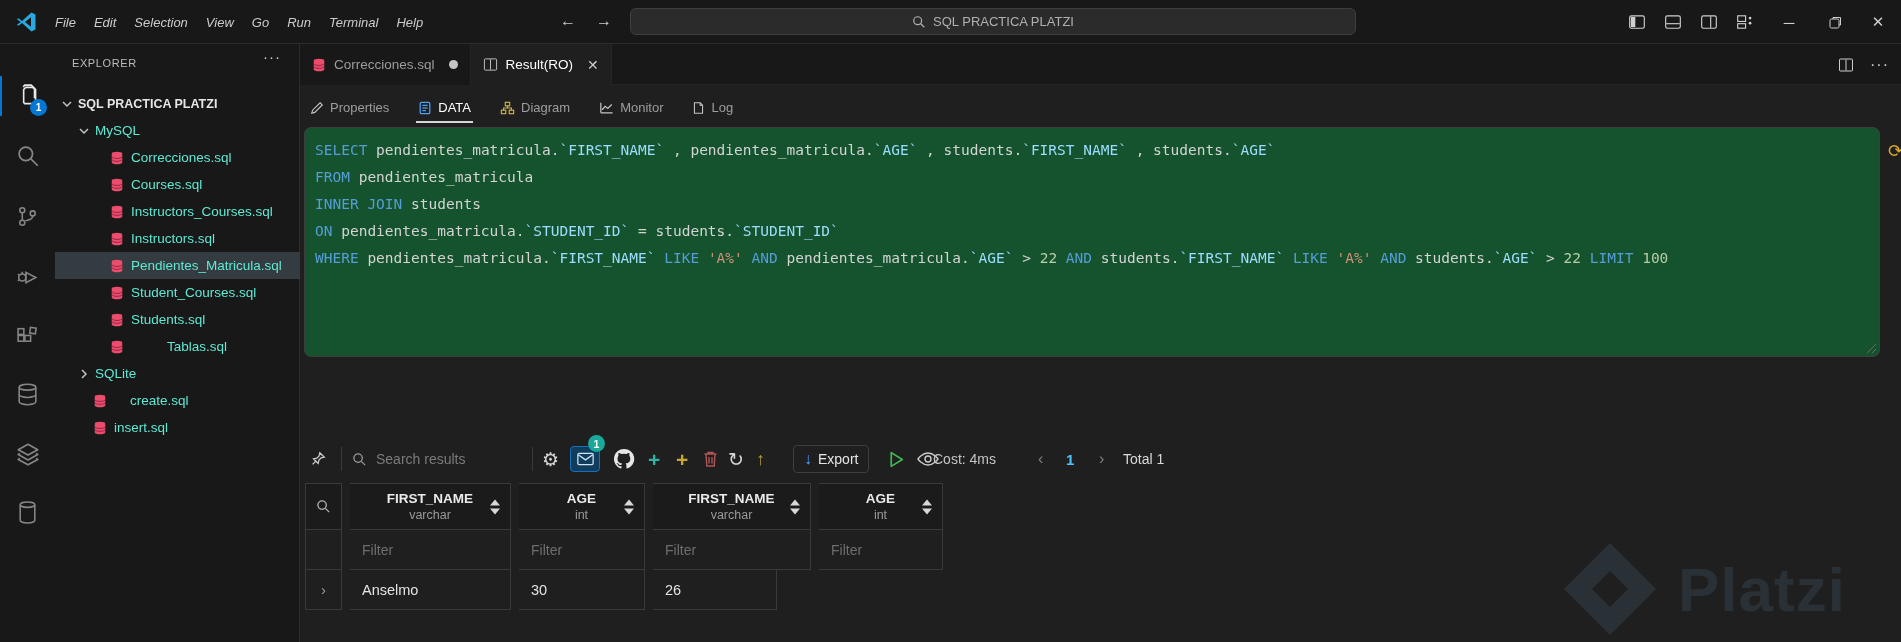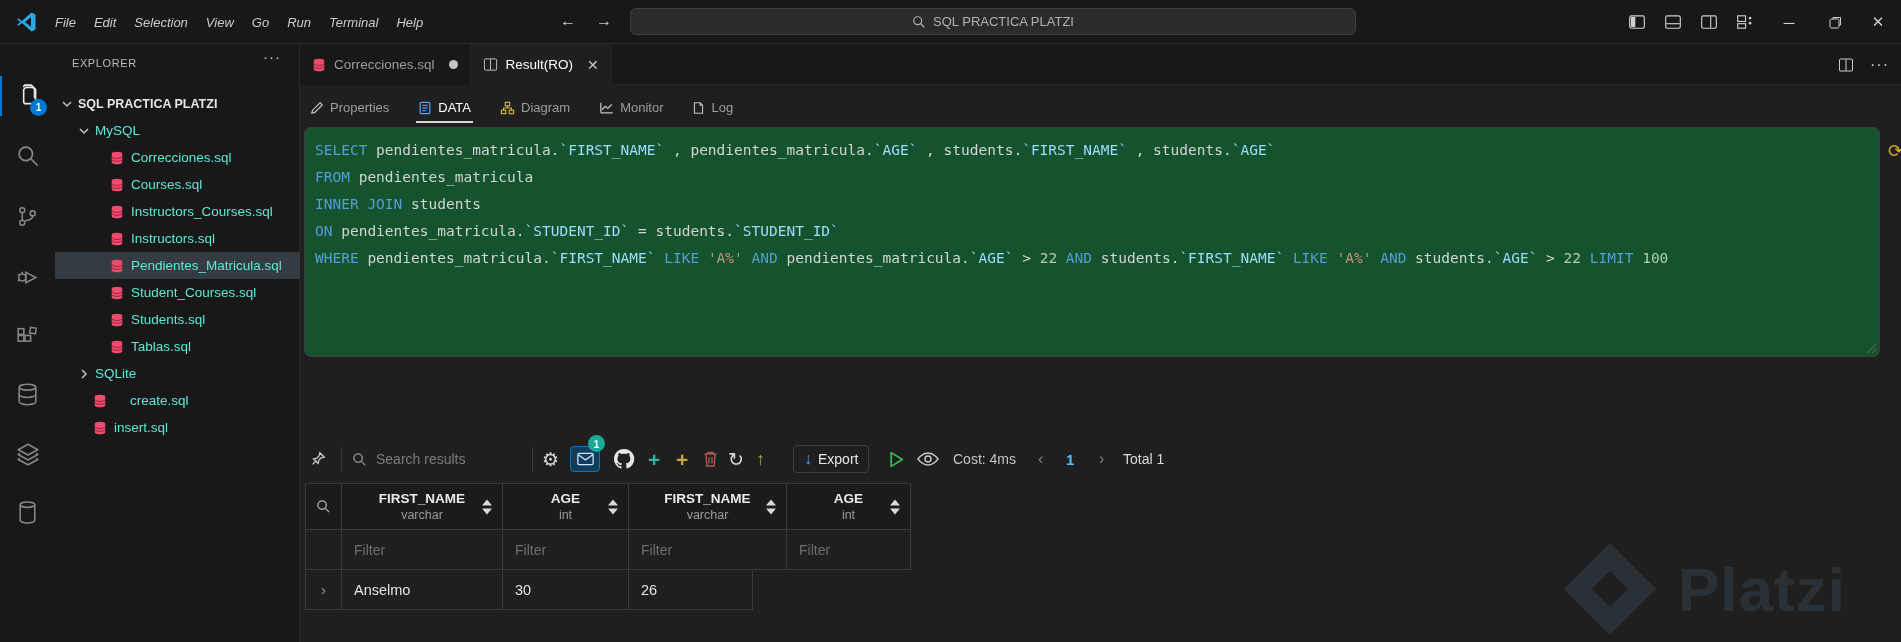--- a/index.html
+++ b/index.html
@@ -92,21 +92,21 @@
   .plus { font-size:21px; font-weight:bold; line-height:1; }
   #export-box { position:absolute; left:493px; top:5px; height:28px; padding:0 10px;
     border:1px solid #3f3f3f; border-radius:4px; display:flex; align-items:center; gap:6px;
     color:#e6e6e6; font-size:14px; }
   .tb-text { font-size:14px; color:#c5c5c5; }
   #pager-num { color:#4fc1ff; font-weight:bold; font-size:15px; }
   .pager-arrow { color:#7f7f7f; font-size:16px; }
 
   
   #rtable { position:absolute; left:5px; top:439px; }
-  .tr { display:flex; }
+  .tr { display:flex;gap:8px; }
   .td, .th { border-right:1px solid #3a3a3a; border-bottom:1px solid #3a3a3a; overflow:hidden; }
   .tr > :first-child { border-left:1px solid #3a3a3a; }
   #thead .th { background:#1b1b1b; border-top:1px solid #3a3a3a; position:relative;
     display:flex; flex-direction:column; align-items:center; justify-content:center; }
   .col-name { font-size:13.5px; font-weight:bold; color:#eaeaea; }
   .col-type { font-size:12.5px; color:#9a9a9a; margin-top:2px; }
   .sort { position:absolute; right:10px; top:50%; transform:translateY(-50%);
     display:flex; flex-direction:column; gap:3px; }
   .sort i { width:0; height:0; border-left:5px solid transparent; border-right:5px solid transparent; }
   .sort .up { border-bottom:6px solid #d8d8d8; }
@@ -318,21 +318,21 @@
         <span>Student_Courses.sql</span>
       </div>
       <div class="tree-row" style="padding-left: 55px;">
         <svg class="sqlicon" width="14" height="14" viewBox="0 0 16 16">
           <ellipse cx="8" cy="3" rx="6" ry="2.2" fill="#ec4d6c"></ellipse>
           <path d="M2 3v10c0 1.2 2.7 2.2 6 2.2s6-1 6-2.2V3" fill="#ec4d6c"></path>
           <path d="M2 6.3c0 1.2 2.7 2.2 6 2.2s6-1 6-2.2M2 9.6c0 1.2 2.7 2.2 6 2.2s6-1 6-2.2" fill="none" stroke="#8d2140" stroke-width="1"></path>
         </svg>
         <span>Students.sql</span>
       </div>
-      <div class="tree-row" style="padding-left: 55px;">
+      <div class="tree-row" style="padding-left: 55px; gap: 36px;">
         <svg class="sqlicon" width="14" height="14" viewBox="0 0 16 16">
           <ellipse cx="8" cy="3" rx="6" ry="2.2" fill="#ec4d6c"></ellipse>
           <path d="M2 3v10c0 1.2 2.7 2.2 6 2.2s6-1 6-2.2V3" fill="#ec4d6c"></path>
           <path d="M2 6.3c0 1.2 2.7 2.2 6 2.2s6-1 6-2.2M2 9.6c0 1.2 2.7 2.2 6 2.2s6-1 6-2.2" fill="none" stroke="#8d2140" stroke-width="1"></path>
         </svg>
         <span>Tablas.sql</span>
       </div>
       <div class="tree-row" style="padding-left: 21px;">
         <svg class="tree-chevron" viewBox="0 0 16 16" fill="none" stroke="currentColor" stroke-width="1.5">
           <path d="M6 4l4 4-4 4"></path>
@@ -496,21 +496,21 @@
       <svg width="17" height="19" viewBox="0 0 16 18" fill="none" stroke="#3fb950" stroke-width="1.6" stroke-linejoin="round">
           <path d="M3 2.5l10.5 6.5L3 15.5z"></path>
         </svg>
     </div>
     <div class="tb" style="left:617px;">
       <svg width="22" height="16" viewBox="0 0 22 16" fill="none" stroke="#cccccc" stroke-width="1.4">
           <path d="M1 8s4-6 10-6 10 6 10 6-4 6-10 6S1 8 1 8z"></path>
           <circle cx="11" cy="8" r="3"></circle>
         </svg>
     </div>
-    <div class="tb tb-text" style="left:653px;text-align:right;">Cost: 4ms</div>
+    <div class="tb tb-text" style="left:633px;text-align:right;">Cost: 4ms</div>
     <div class="tb pager-arrow" style="left:738px;">‹</div>
     <div class="tb" style="left:766px;">
         <span id="pager-num">1</span>
       </div>
     <div class="tb pager-arrow" style="left:799px;">›</div>
     <div class="tb tb-text" style="left:823px; color:#d9d9d9;">Total 1</div>
   </div>
 
   <div id="rtable">
     <div class="tr" id="thead">

